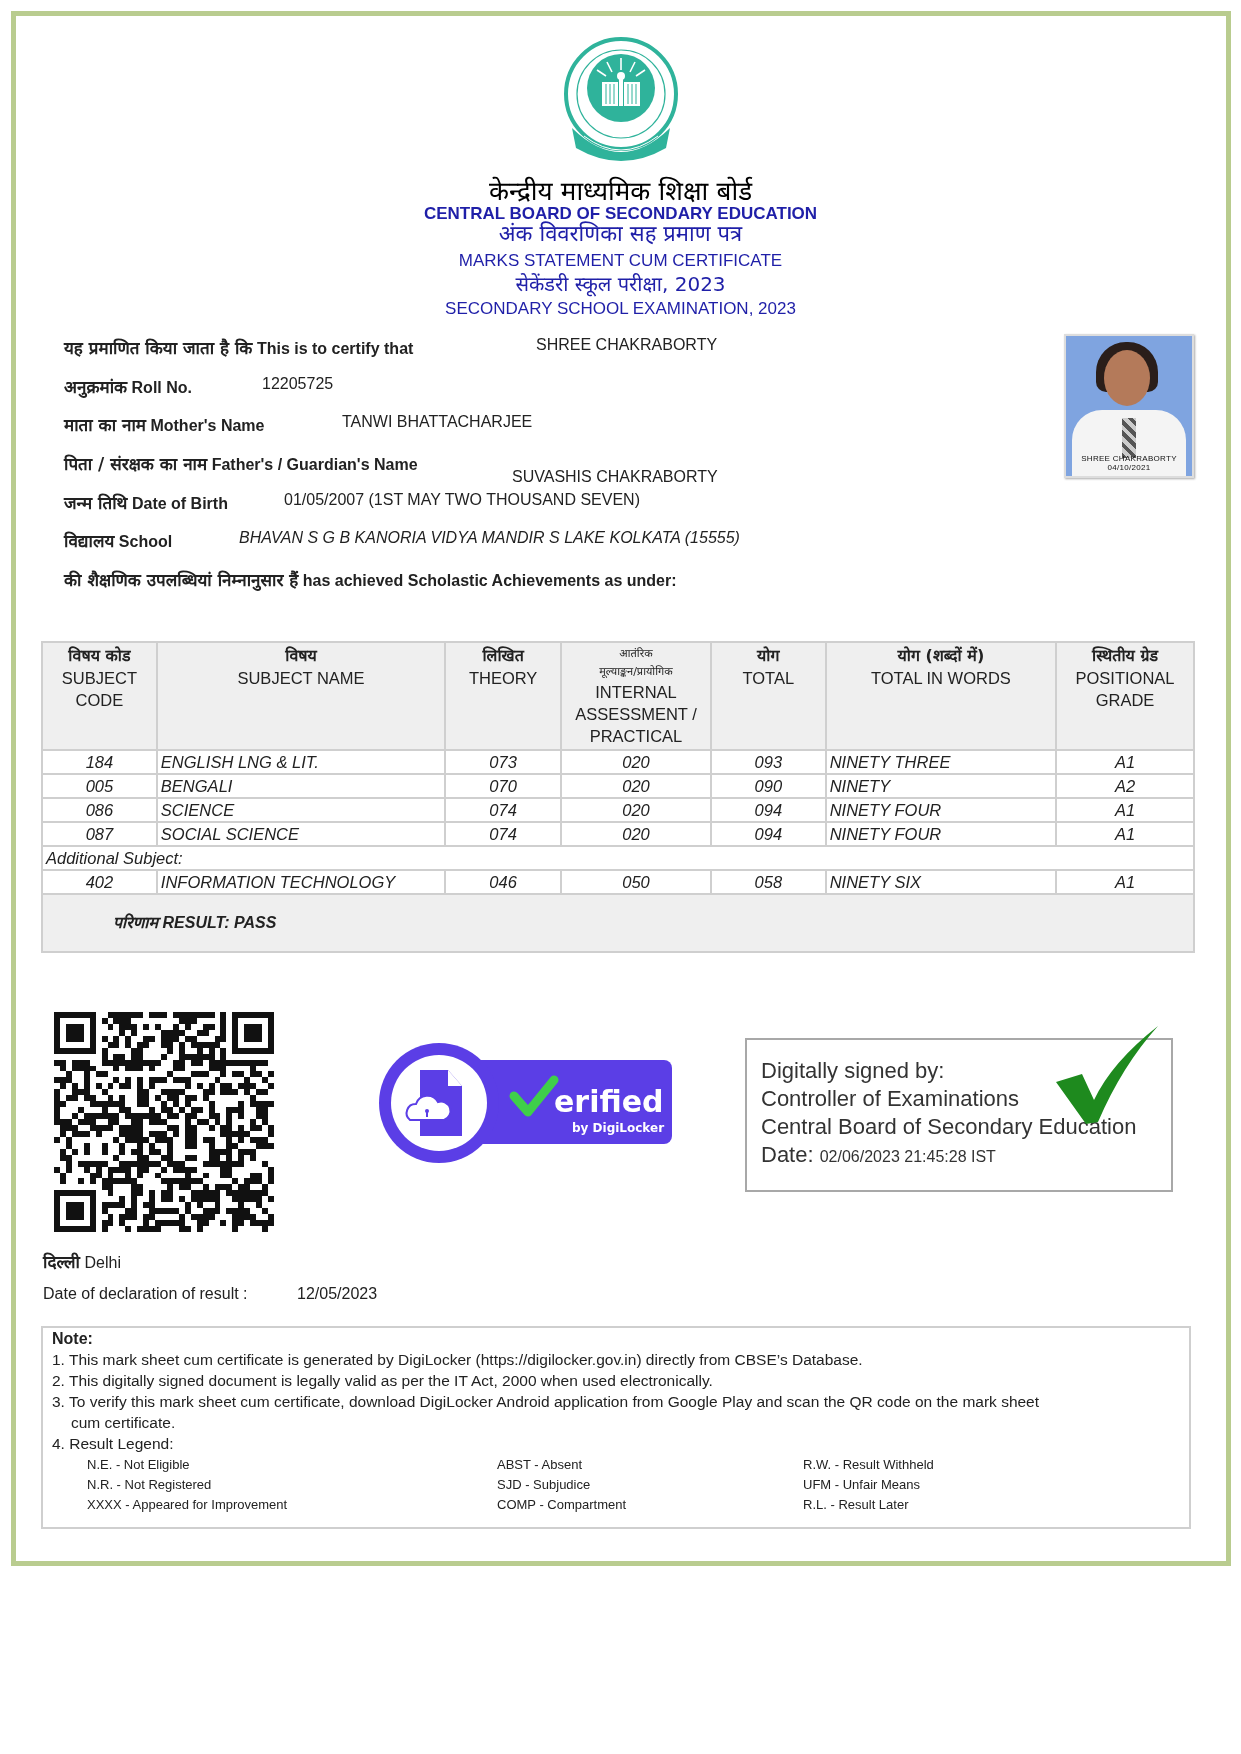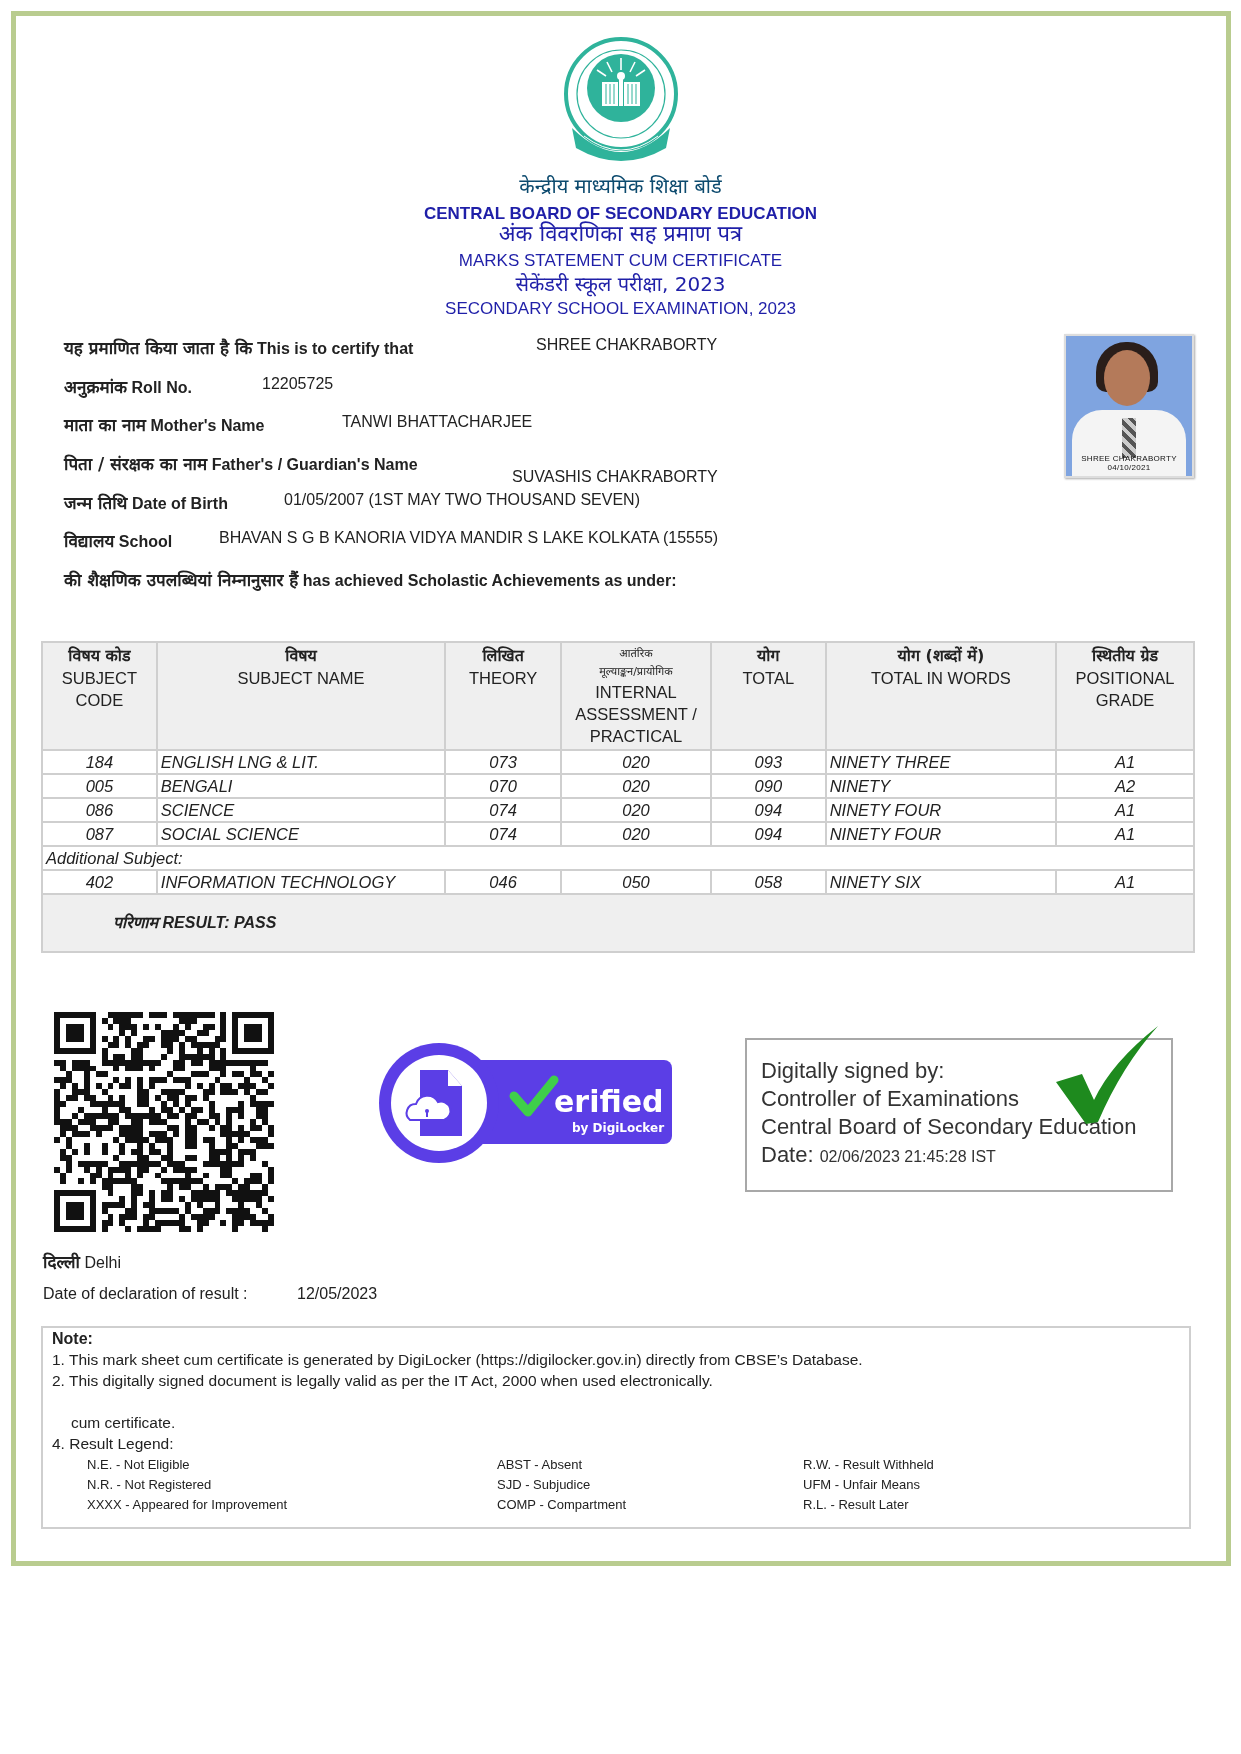--- a/index.html
+++ b/index.html
@@ -1,20 +1,20 @@
 <!DOCTYPE html>
 <html><head>
 <meta charset="utf-8">
 <style>
   html, body { margin:0; padding:0; background:#ffffff; }
   body { width:1241px; height:1754px; position:relative; font-family:"Liberation Sans", sans-serif; color:#222; overflow:hidden; }
   .frame { position:absolute; left:11px; top:11px; width:1210px; height:1545px; border:5px solid #b9cc8f; box-sizing:content-box; }
   .hdr { position:absolute; left:0; width:1241px; text-align:center; color:#1f1fa8; }
   .logo { position:absolute; left:562px; top:36px; width:118px; height:134px; }
-  .h-hi1 { top:172px; font-family:"DejaVu Sans", sans-serif; font-size:20px; color:#0c4a6e; }
+  .h-hi1 { top:172px; font-family:"DejaVu Sans", sans-serif; font-size:26px; color:#000000; }
   .h-en1 { top:204px; font-size:17px; font-weight:bold; }
   .h-hi2 { top:217px; font-family:"DejaVu Sans", sans-serif; font-size:22px; }
   .h-en2 { top:251px; font-size:17px; }
   .h-hi3 { top:270px; font-family:"DejaVu Sans", sans-serif; font-size:20px; }
   .h-en3 { top:299px; font-size:17px; }
   .field { position:absolute; font-size:16px; white-space:nowrap; }
   .field .lbl { font-weight:bold; }
   .field .hi { font-family:"DejaVu Sans", sans-serif; font-weight:bold; font-size:17px; }
   .val { position:absolute; font-size:16px; white-space:nowrap; color:#222; }
   .photo { position:absolute; left:1064px; top:334px; width:126px; height:140px; background:#7fa4e0; border:2px solid #ddd; box-shadow:1px 1px 2px #aaa; overflow:hidden; }
@@ -114,21 +114,21 @@
 <div class="field" style="left:64px;top:491px;">
   <span class="hi">जन्म तिथि</span>
   <span class="lbl">Date of Birth</span>
 </div>
 <div class="val" style="left:284px;top:491px;">01/05/2007 (1ST MAY TWO THOUSAND SEVEN)</div>
 
 <div class="field" style="left:64px;top:529px;">
   <span class="hi">विद्यालय</span>
   <span class="lbl">School</span>
 </div>
-<div class="val" style="left:219px;top:529px;">BHAVAN S G B KANORIA VIDYA MANDIR S LAKE KOLKATA (15555)</div>
+<div class="val" style="left:239px;top:529px;font-style:italic;">BHAVAN S G B KANORIA VIDYA MANDIR S LAKE KOLKATA (15555)</div>
 
 <div class="field" style="left:64px;top:568px;">
   <span class="hi">की शैक्षणिक उपलब्धियां निम्नानुसार हैं</span>
   <span class="lbl">has achieved Scholastic Achievements as under:</span>
 </div>
 
 <div class="photo">
   <div class="shirt"></div>
   <div class="hair"></div>
   <div class="face"></div>
@@ -250,20 +250,21 @@
   <span class="hi">दिल्ली</span>
   <span>Delhi</span>
 </div>
 <div class="decl-lbl">Date of declaration of result :</div>
 <div class="decl-val">12/05/2023</div>
 
 <div class="notebox">
   <div class="note-title">Note:</div>
   <div class="note" style="top:23px;">1. This mark sheet cum certificate is generated by DigiLocker (https://digilocker.gov.in) directly from CBSE’s Database.</div>
   <div class="note" style="top:44px;">2. This digitally signed document is legally valid as per the IT Act, 2000 when used electronically.</div>
+  <div class="note" style="top:65px;">3. To verify this mark sheet cum certificate, download DigiLocker Android application from Google Play and scan the QR code on the mark sheet</div>
   <div class="note" style="top:86px;left:28px;">cum certificate.</div>
   <div class="note" style="top:107px;">4. Result Legend:</div>
 
   <div class="legend" style="left:44px;top:129px;">N.E. - Not Eligible</div>
   <div class="legend" style="left:454px;top:129px;">ABST - Absent</div>
   <div class="legend" style="left:760px;top:129px;">R.W. - Result Withheld</div>
   <div class="legend" style="left:44px;top:149px;">N.R. - Not Registered</div>
   <div class="legend" style="left:454px;top:149px;">SJD - Subjudice</div>
   <div class="legend" style="left:760px;top:149px;">UFM - Unfair Means</div>
   <div class="legend" style="left:44px;top:169px;">XXXX - Appeared for Improvement</div>

